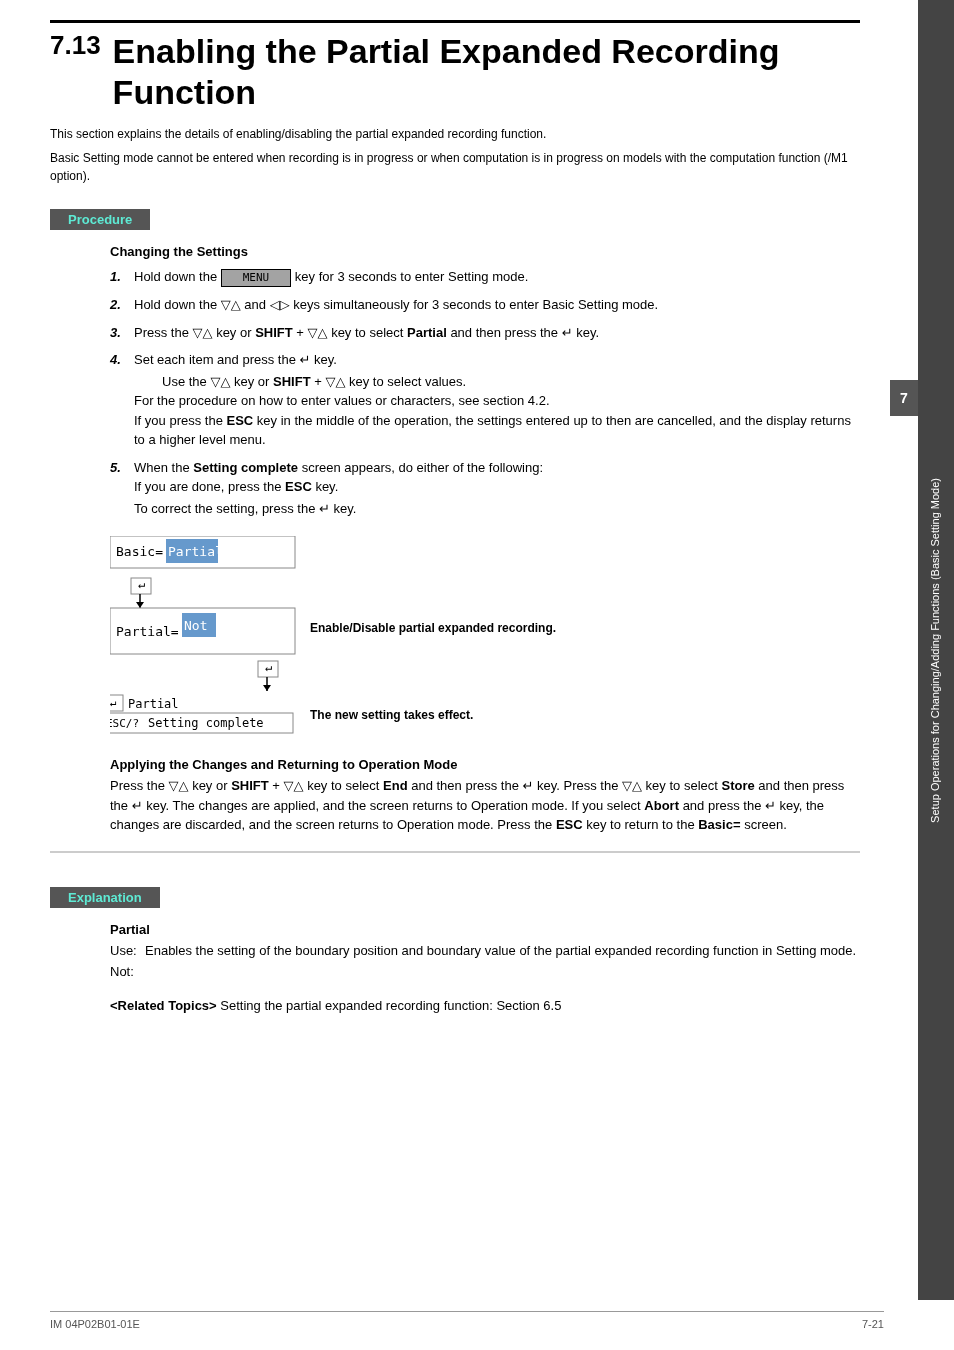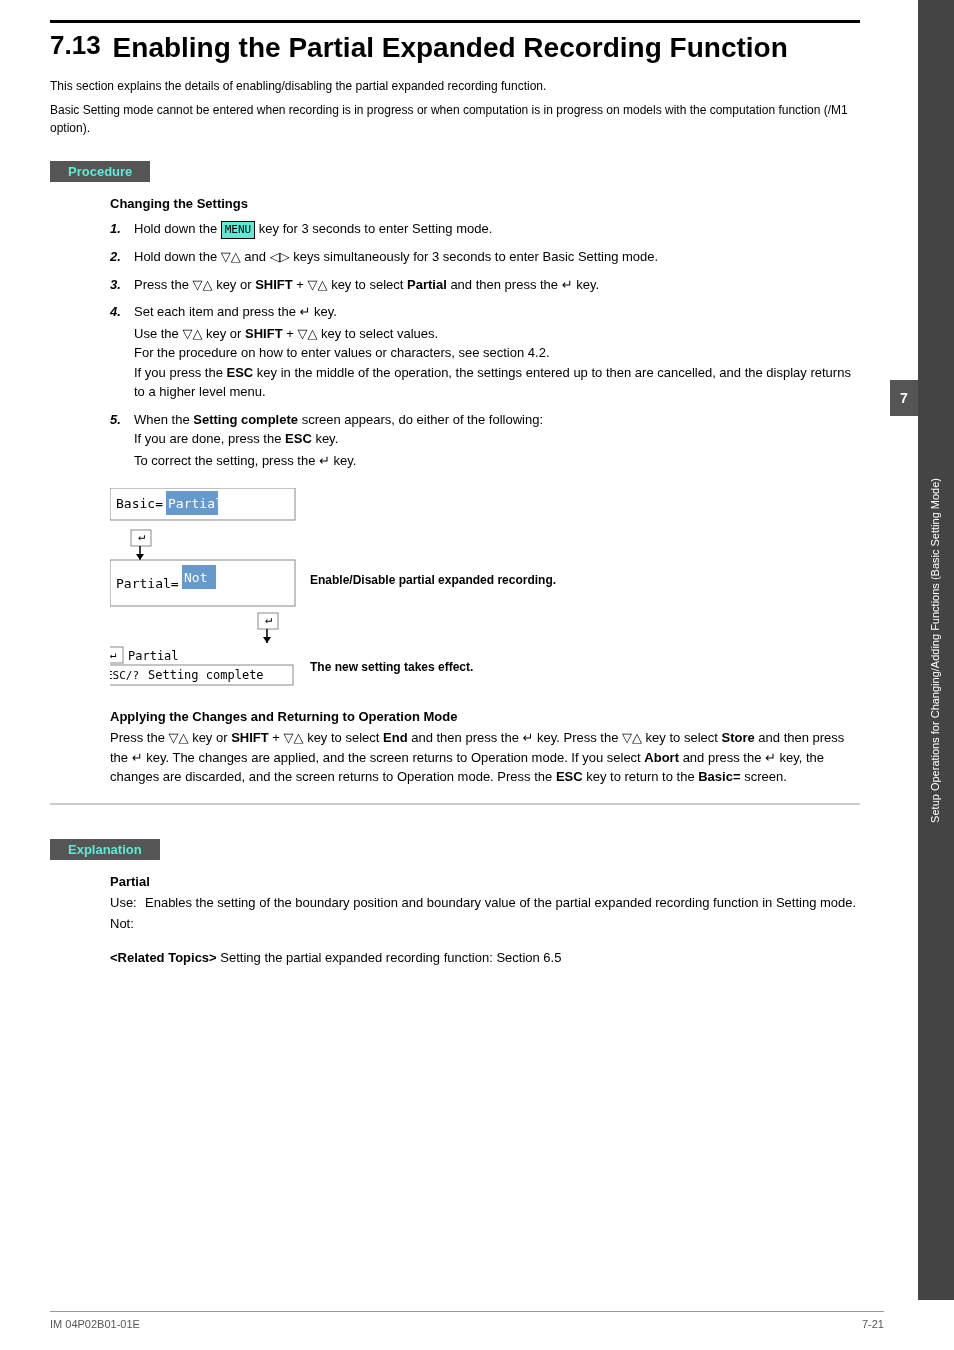--- a/index.html
+++ b/index.html
@@ -73,21 +73,21 @@
       padding-top: 8px;
     }
     .section-number {
       font-size: 26px;
       font-weight: bold;
       margin-right: 12px;
       white-space: nowrap;
       line-height: 1.1;
     }
     .section-title {
-      font-size: 28px;
+      font-size: 34px;
       font-weight: bold;
       line-height: 1.2;
     }
     .intro-text {
       margin-left: 0;
       margin-bottom: 6px;
       font-size: 12px;
       line-height: 1.5;
     }
     
@@ -126,24 +126,24 @@
       min-width: 20px;
       margin-right: 4px;
     }
     .step-content {
       flex: 1;
     }
     
     .key-box {
       display: inline-block;
       border: 1px solid #000;
-      padding: 0px 3px;
+      padding: 0px 21px;
       font-size: 11px;
       font-family: monospace;
-      background: #5eead4;
+      background: #a3a3a3;
     }
     .bold { font-weight: bold; }
     
     .apply-section {
       margin-left: 60px;
       margin-bottom: 16px;
     }
     .apply-title {
       font-weight: bold;
       font-size: 13px;
@@ -240,21 +240,21 @@
 
       <li>
         <span class="step-num">3.</span>
         <span class="step-content">Press the ▽△ key or <span class="bold">SHIFT</span> + ▽△ key to select <span class="bold">Partial</span> and then press the ↵ key.</span>
       </li>
 
       <li>
         <span class="step-num">4.</span>
         <span class="step-content">
           Set each item and press the ↵ key.<br>
-          <span style="display:block; margin-top:2px;">Use the ▽△ key or <span class="bold">SHIFT</span> + ▽△ key to select values.</span>
+          <span style="display:block; margin-top:2px;margin-left:28px;">Use the ▽△ key or <span class="bold">SHIFT</span> + ▽△ key to select values.</span>
           <span style="display:block;">For the procedure on how to enter values or characters, see section 4.2.</span>
           <span style="display:block;">If you press the <span class="bold">ESC</span> key in the middle of the operation, the settings entered up to then are cancelled, and the display returns to a higher level menu.</span>
         </span>
       </li>
 
       <li>
         <span class="step-num">5.</span>
         <span class="step-content">
           When the <span class="bold">Setting complete</span> screen appears, do either of the following:<br>
           <span style="display:block;">If you are done, press the <span class="bold">ESC</span> key.</span>

